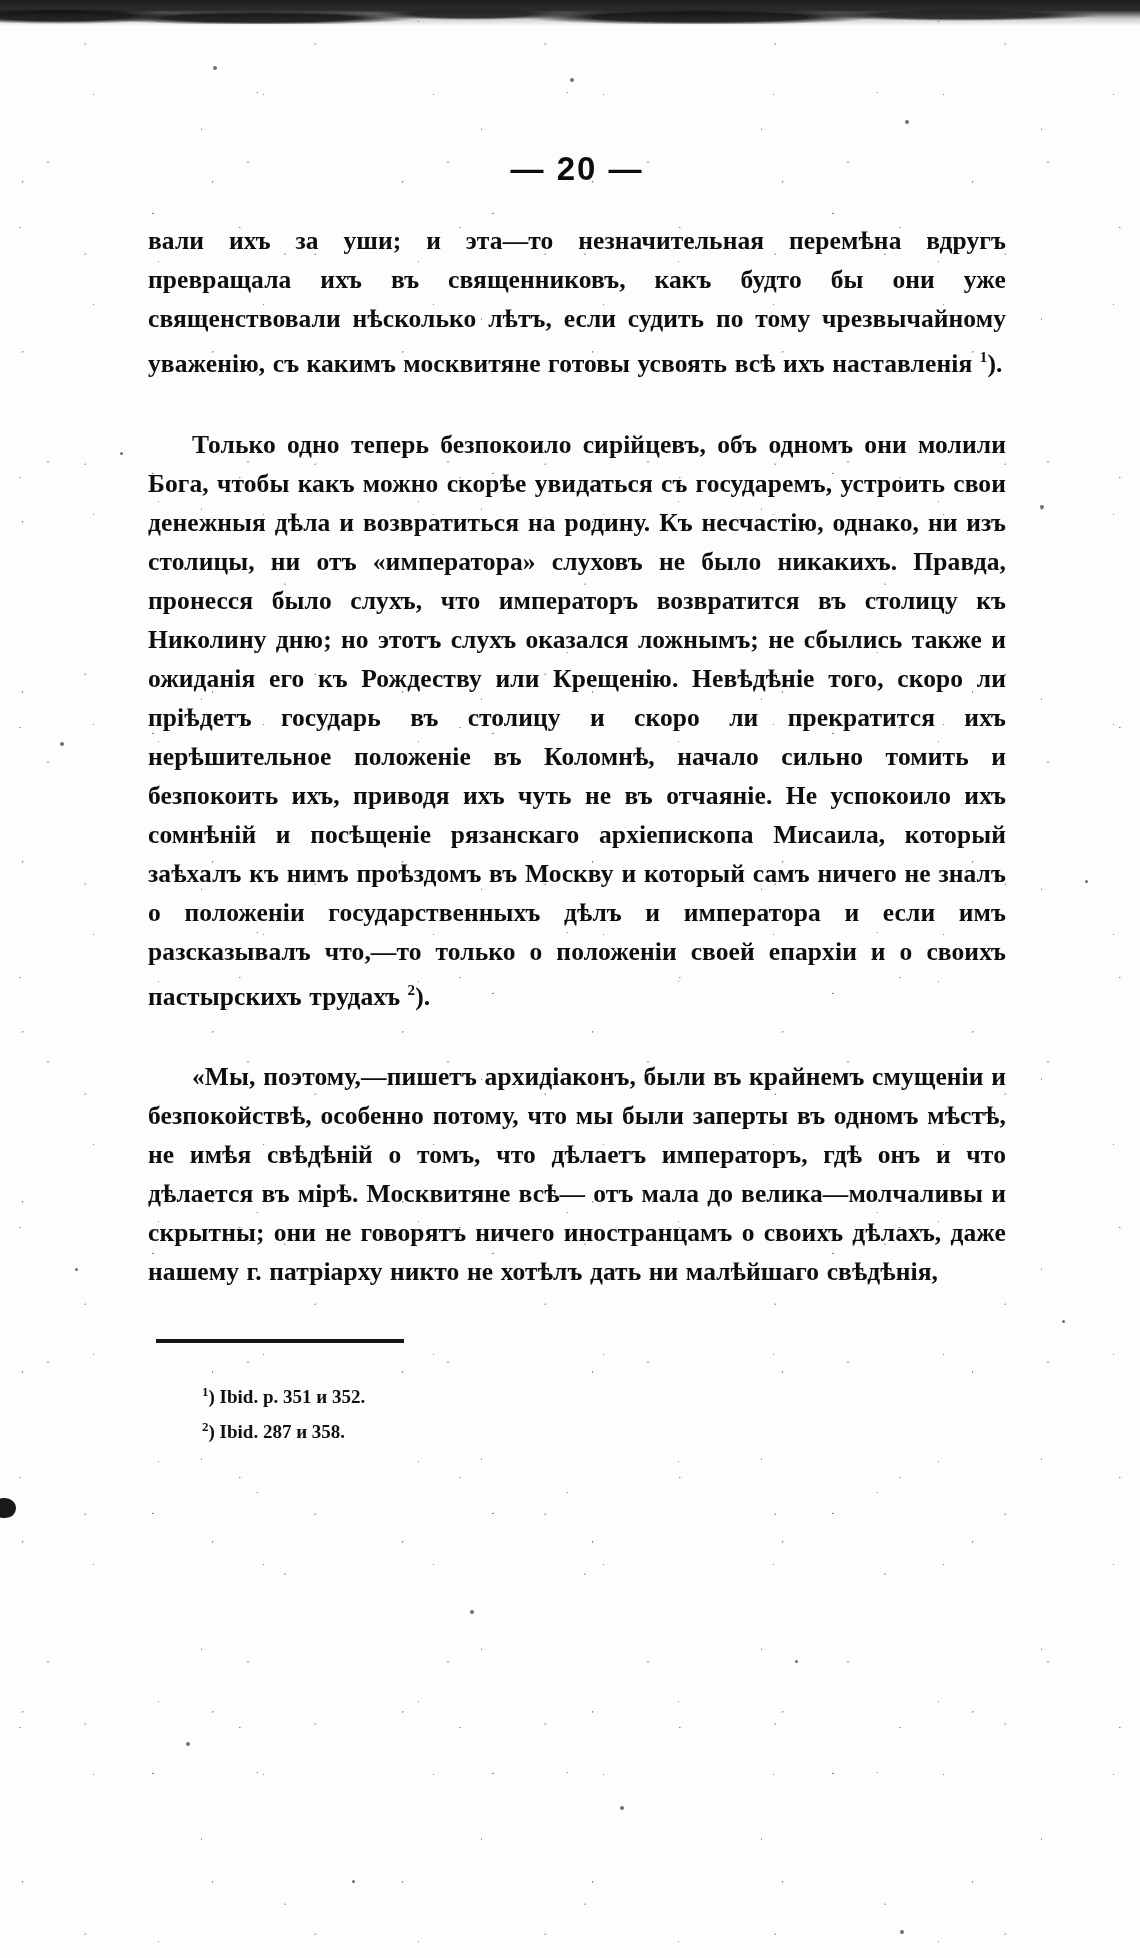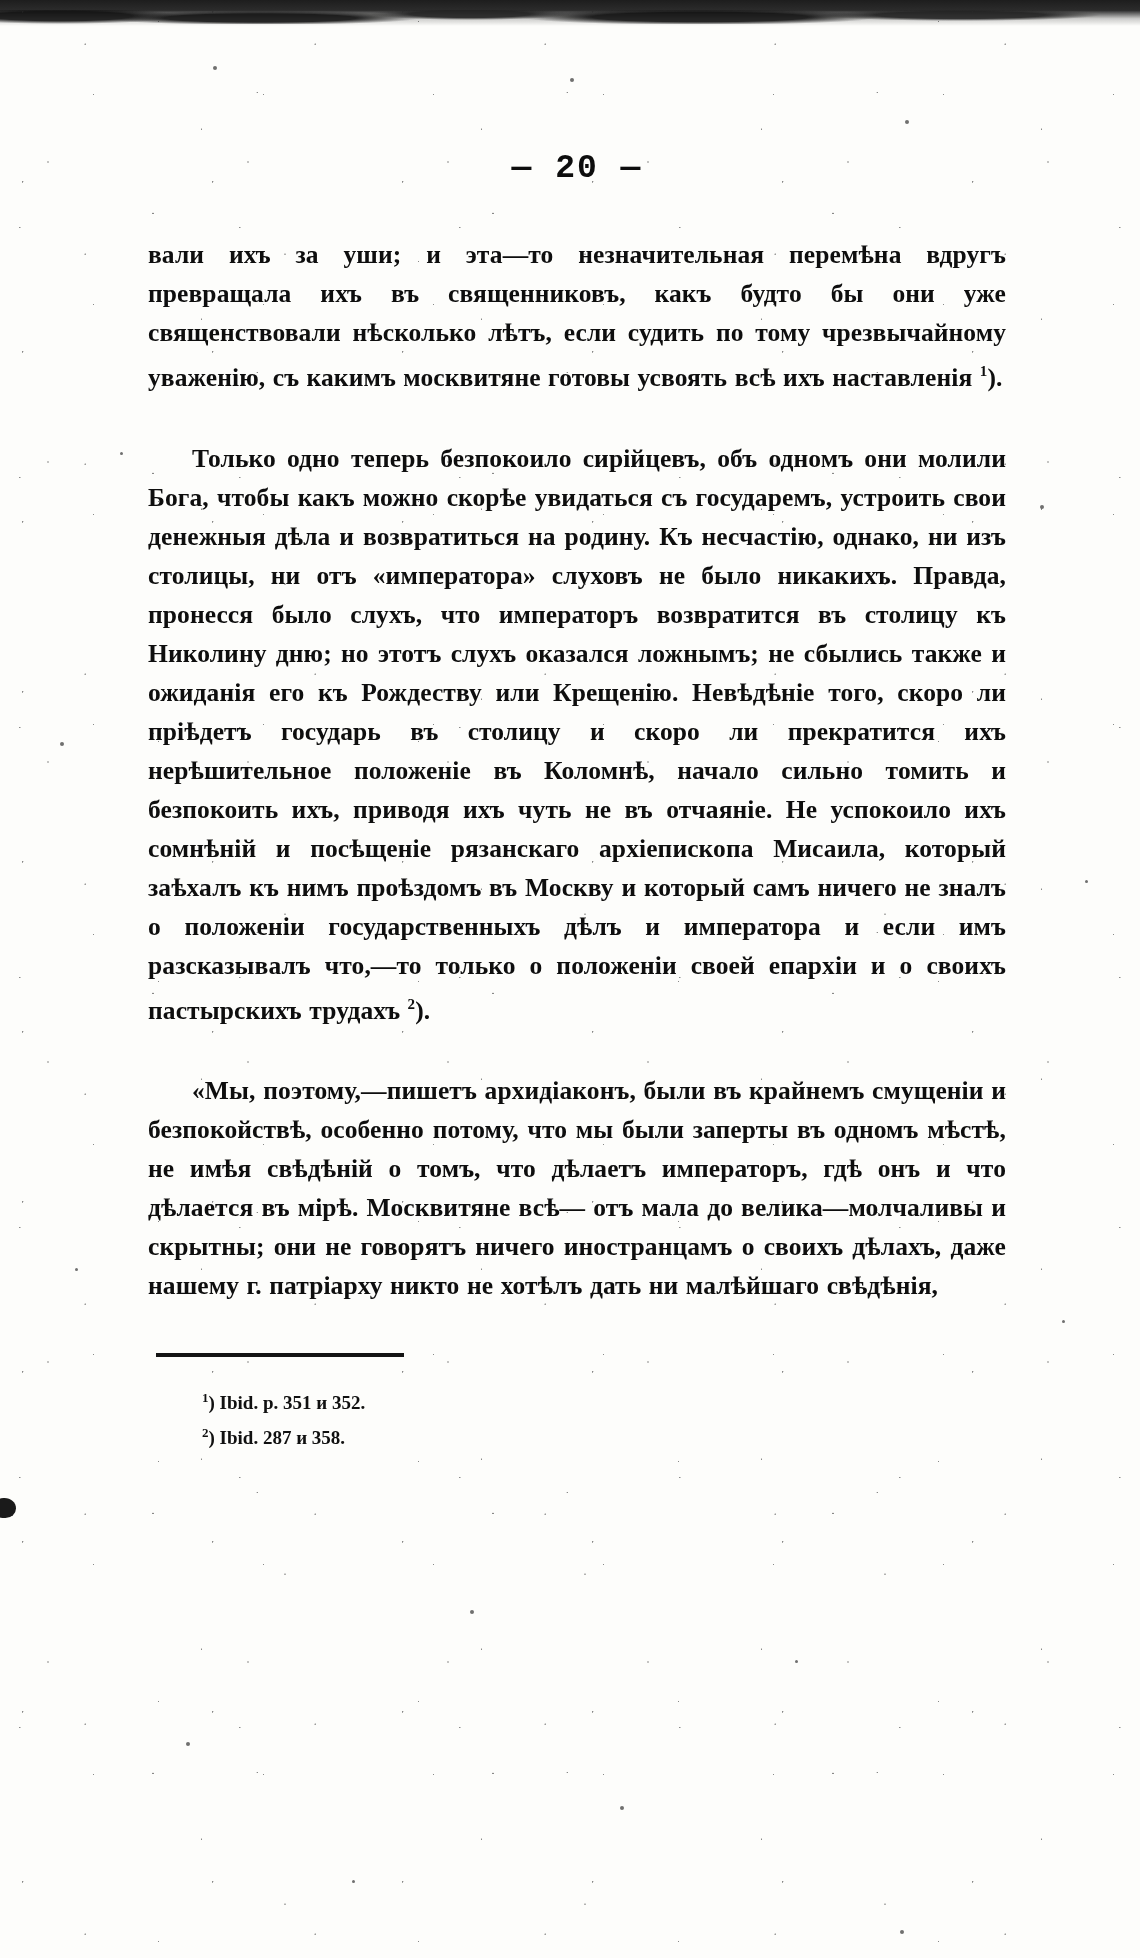--- a/index.html
+++ b/index.html
@@ -87,54 +87,54 @@
     top: 0;
     width: 858px;
   }
 
   .page-number {
     text-align: center;
     margin-top: 150px;
     font-size: 33px;
     font-weight: bold;
     letter-spacing: 2px;
-    font-family: Liberation Mono, monospace;
+    font-family: Liberation Sans, sans-serif;
     color: #0d0d0d;
   }
 
   .para {
     margin-top: 42px;
     font-size: 25.5px;
     line-height: 39px;
     text-align: justify;
     text-justify: inter-word;
     color: #0e0e0e;
     font-weight: 600;
     letter-spacing: 0.1px;
     word-spacing: 1px;
   }
-  .para.first { margin-top: 48px; }
+  .para.first { margin-top: 33px; }
   .para.indent { text-indent: 44px; }
 
   .para sup {
     font-size: 15px;
     vertical-align: super;
     font-weight: 600;
   }
 
   .footnote-rule {
     margin-top: 48px;
     margin-left: 8px;
     width: 248px;
     height: 4px;
     background: #141414;
   }
 
   .footnotes {
-    margin-top: 26px;
+    margin-top: 34px;
     margin-left: 54px;
     font-size: 19px;
     line-height: 30px;
     font-weight: 700;
     color: #101010;
     font-family: "Liberation Serif", serif;
   }
   .footnotes .fn sup {
     font-size: 13px;
     vertical-align: super;

